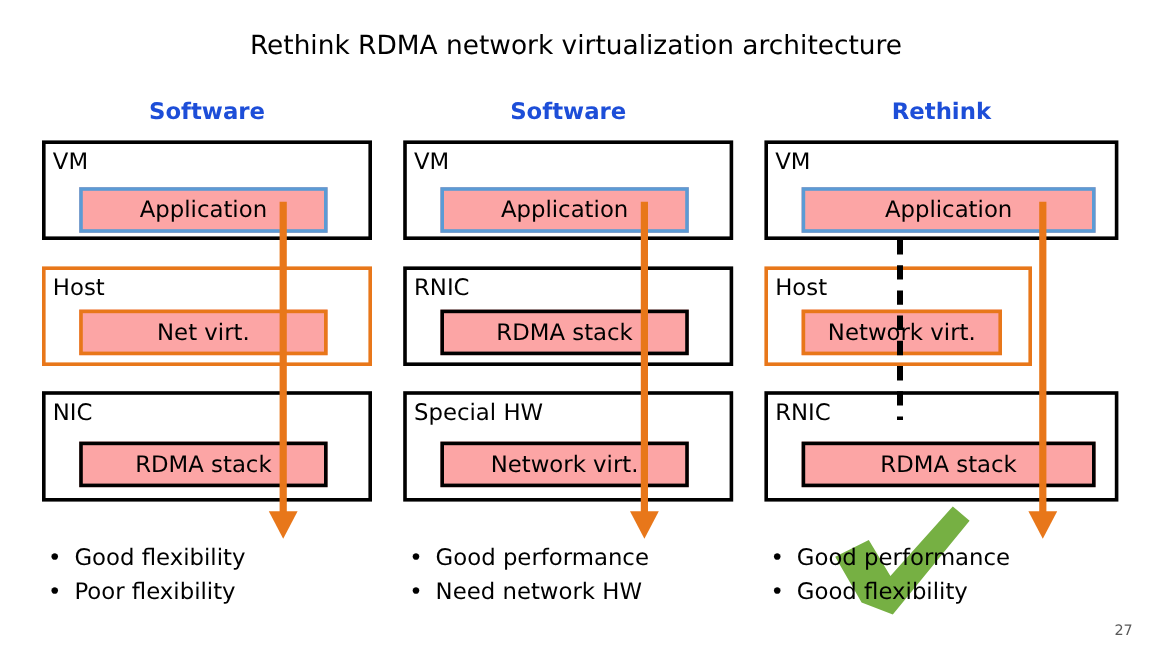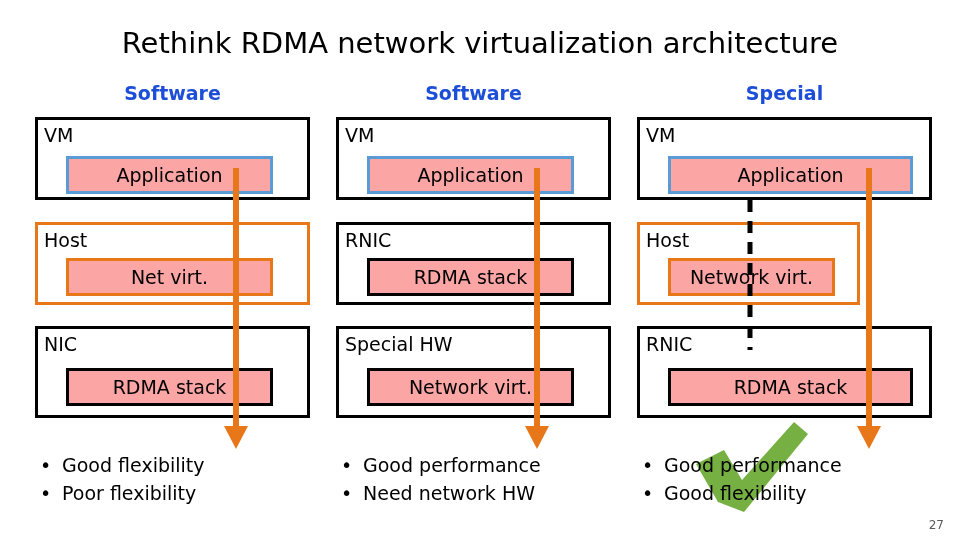--- a/index.html
+++ b/index.html
@@ -20,21 +20,21 @@
     left: 0; top: 0;
     width: 960px;
     height: 540px;
   }
   .title {
     position: absolute;
     left: 0;
     top: 26px;
     width: 960px;
     text-align: center;
-    font-size: 29px;
+    font-size: 22px;
     font-weight: 400;
     color: #000000;
     letter-spacing: 0px;
   }
   .col-header {
     position: absolute;
     font-size: 19px;
     font-weight: 700;
     text-align: center;
     color: #1d4ed8;
@@ -103,21 +103,21 @@
 </style>
 </head>
 <body>
 
 <div class="slide">
 
   <div class="title">Rethink RDMA network virtualization architecture</div>
 
   <div class="col-header" style="left:35px; top:82px; width:275px;">Software</div>
   <div class="col-header" style="left:336px; top:82px; width:275px;">Software</div>
-  <div class="col-header" style="left:637px; top:82px; width:295px;">Special</div>
+  <div class="col-header" style="left:637px; top:82px; width:295px;">Rethink</div>
 
   <div class="outer-box" style="left:35px; top:117px; width:275px; height:83px;"></div>
   <div class="outer-label" style="left:44px; top:124px;">VM</div>
   <div class="inner-box blue" style="left:66px; top:156px; width:207px; height:38px;">Application</div>
 
   <div class="outer-box orange" style="left:35px; top:222px; width:275px; height:83px;"></div>
   <div class="outer-label" style="left:44px; top:229px;">Host</div>
   <div class="inner-box orange" style="left:66px; top:258px; width:207px; height:38px;">Net virt.</div>
 
   <div class="outer-box" style="left:35px; top:326px; width:275px; height:92px;"></div>

